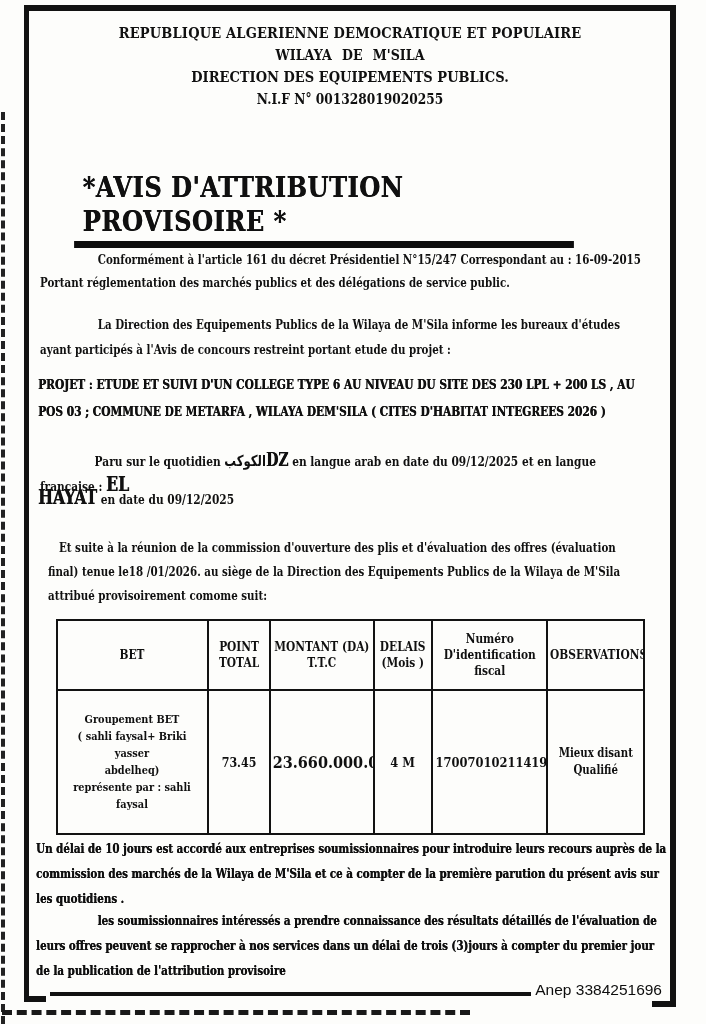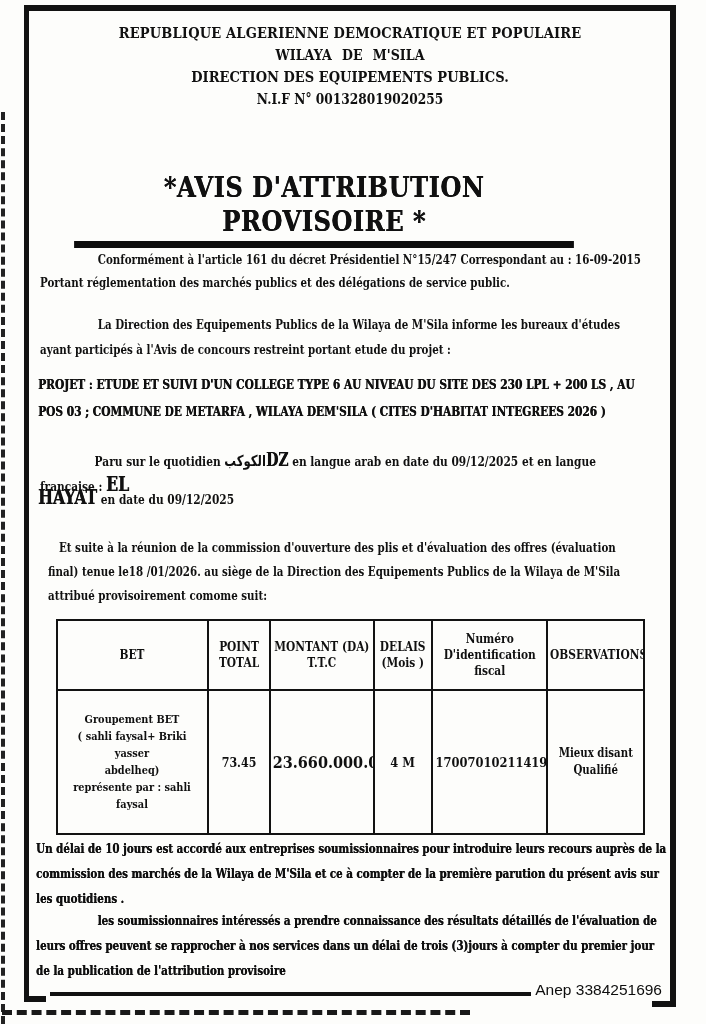--- a/index.html
+++ b/index.html
@@ -27,21 +27,21 @@
 
   
   .header { left:30px; top:22px; width:511px; text-align:center; line-height:22px; }
   .hline  { width:760px; margin-left:-60px; transform:scaleX(0.842); transform-origin:50% 0; }
   .h1 { font-size:15.5px; letter-spacing:0.2px; }
   .h2 { font-size:15px;  word-spacing:7px; }
   .h3 { font-size:15.5px; }
   .h4 { font-size:14.5px; }
 
   
-  .title-wrap { left:30px; top:170px; width:588px; text-align:center; }
+  .title-wrap { left:30px; top:170px; width:588px; text-align:left; }
   .title {
     display:inline-block; font-size:28.5px; letter-spacing:0.5px;
     border-bottom:7px solid #0c0c0c; padding:0 10px 3px;
     transform:scaleX(0.85); transform-origin:50% 0;
     text-shadow:0.4px 0 0 currentColor;
   }
 
   
   .para { font-size:13.2px; line-height:23px; margin:0; white-space:normal; }
   .p-conf { left:40px; top:248px; text-indent:74px; }

